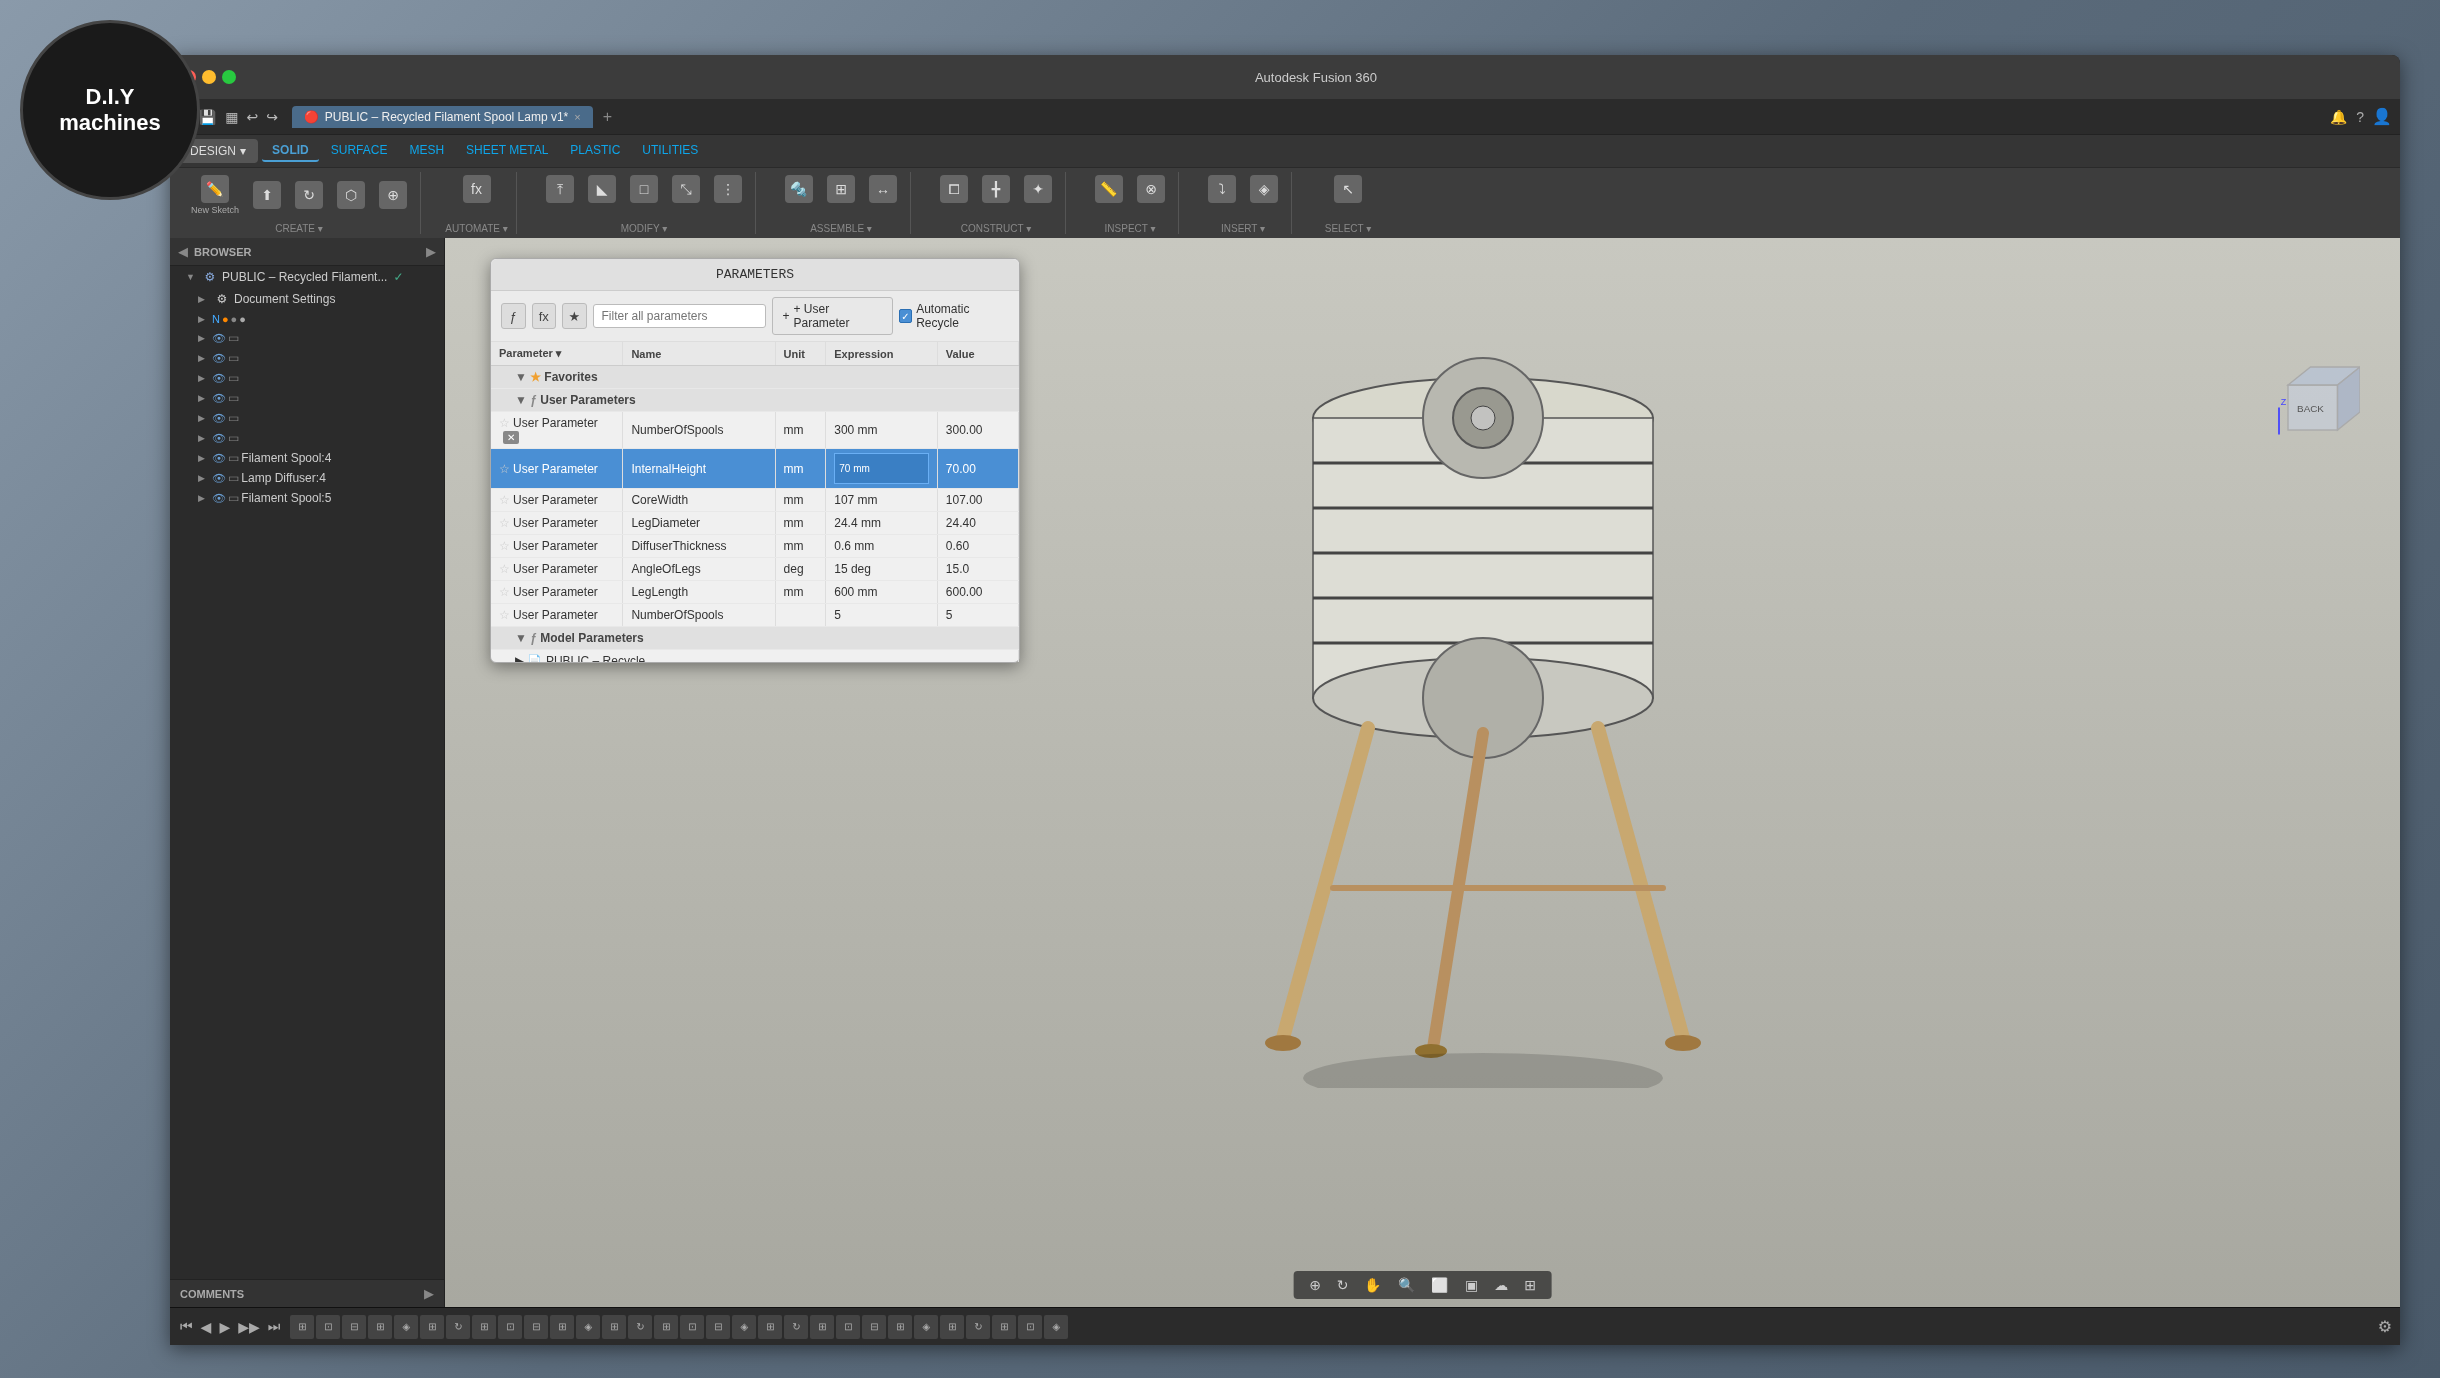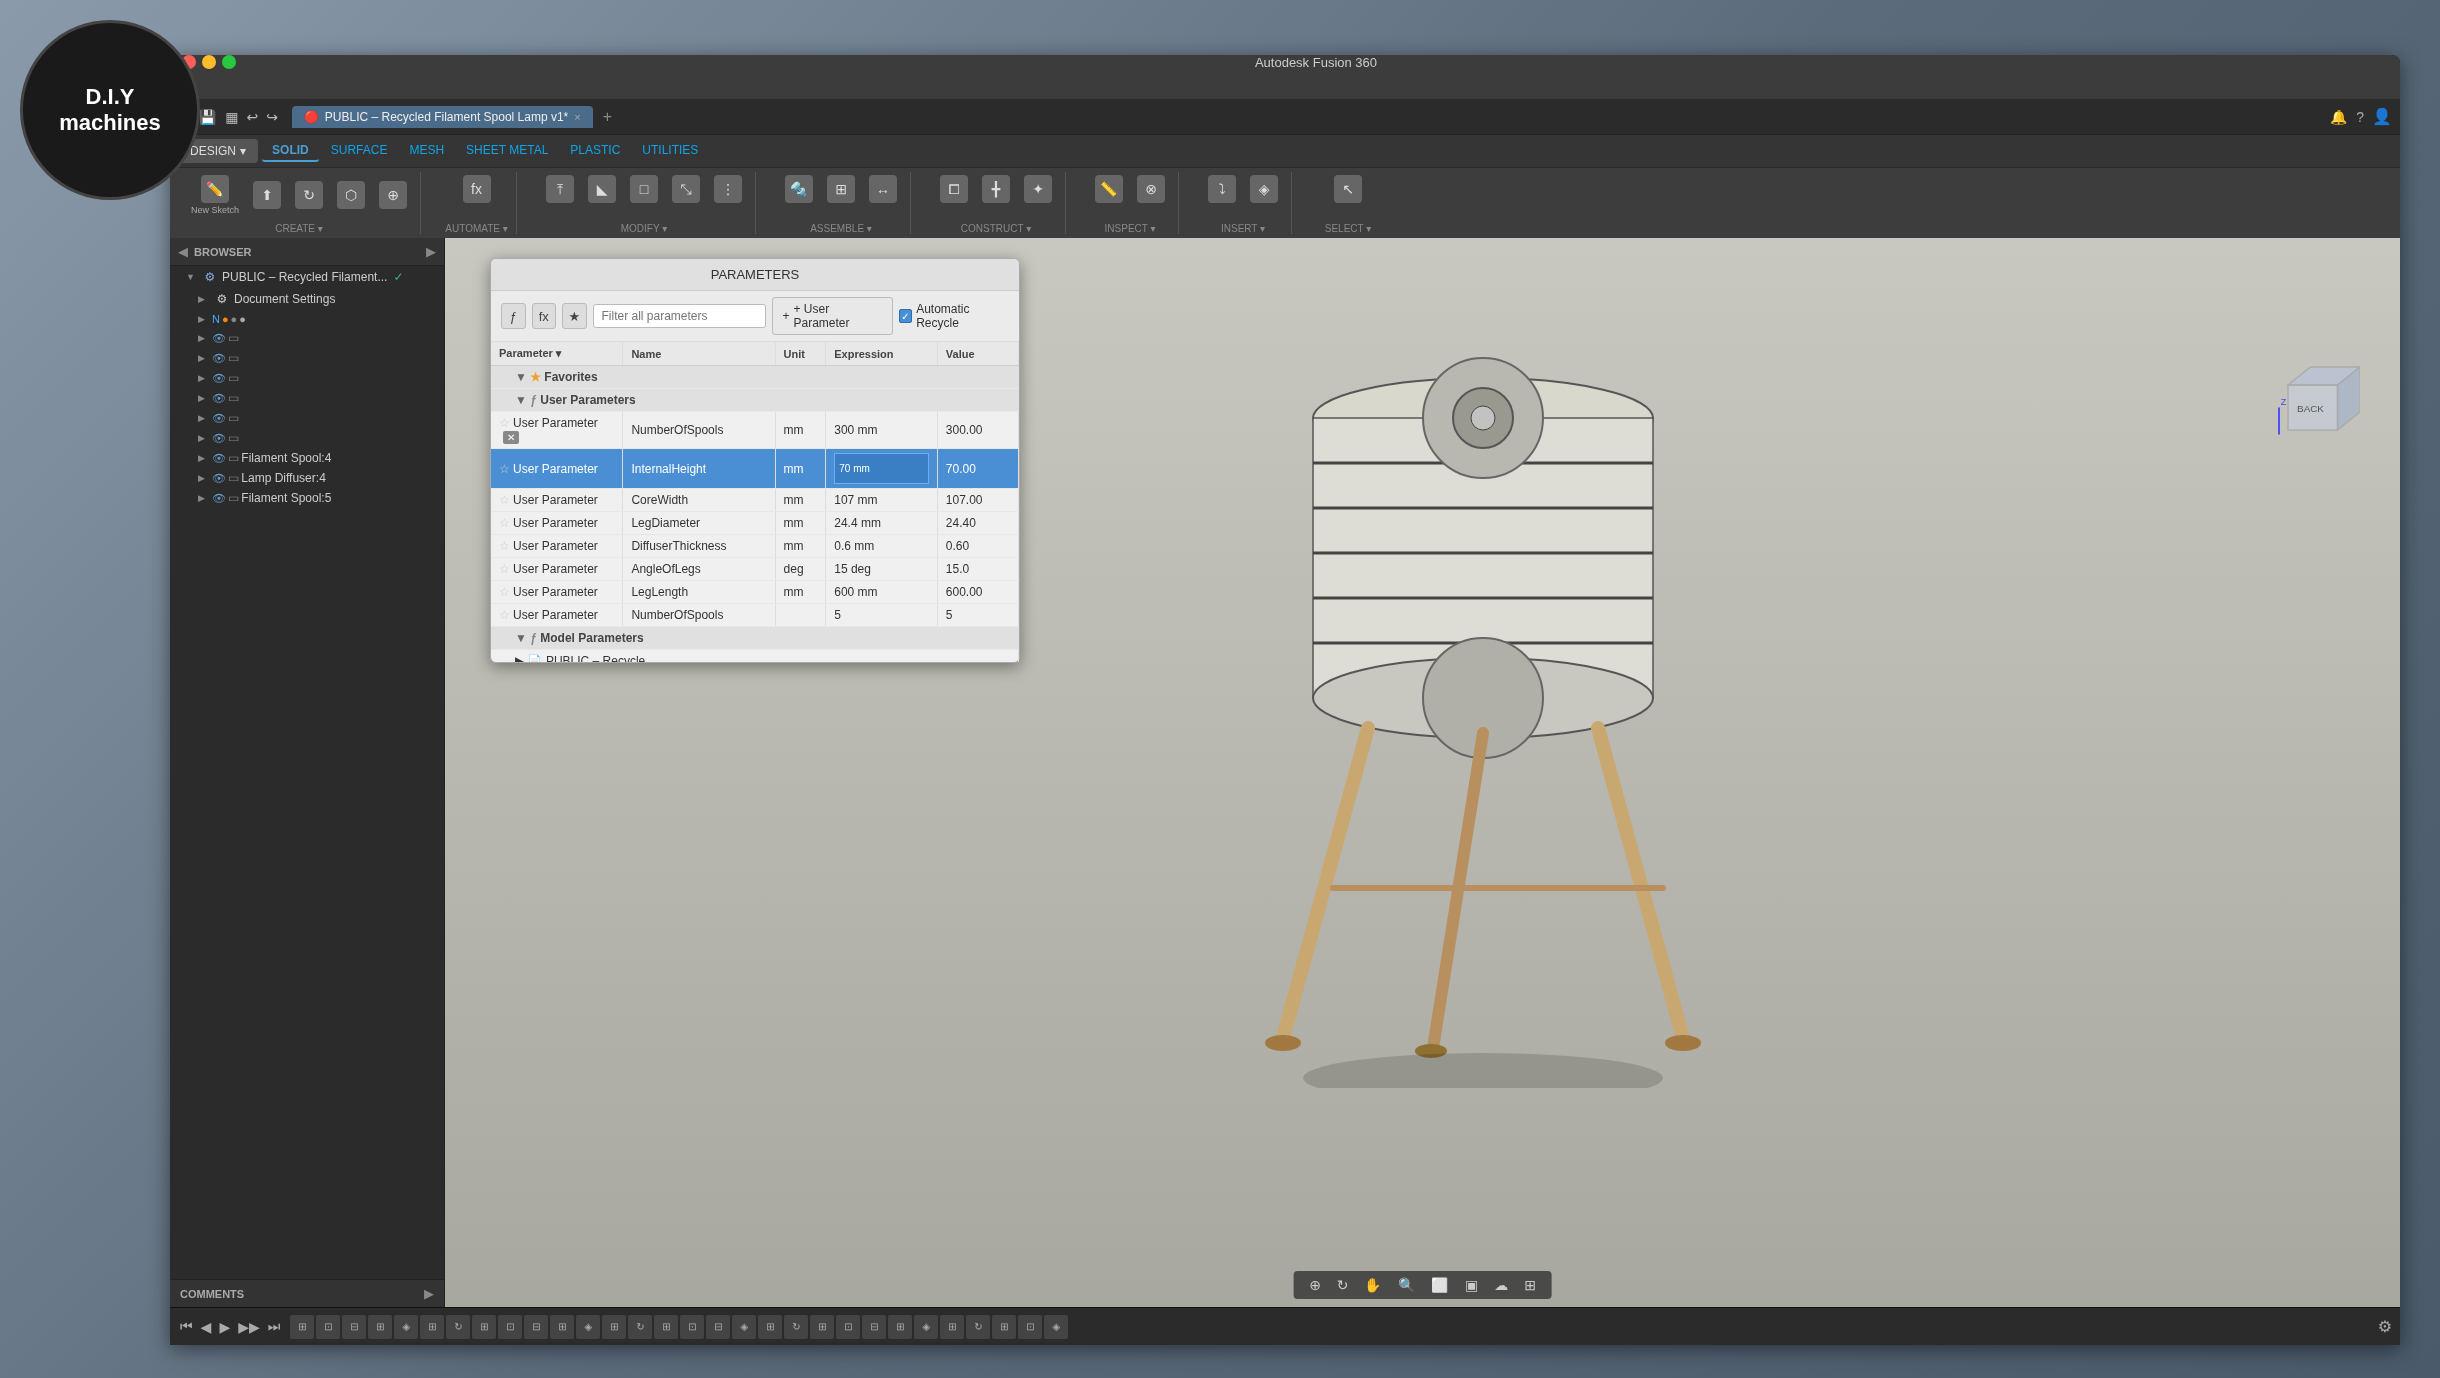--- a/index.html
+++ b/index.html
@@ -55,21 +55,21 @@
       flex-direction: column;
       overflow: hidden;
     }
 
     
     .title-bar {
       height: 44px;
       background: #3c3c3c;
       border-radius: 8px 8px 0 0;
       display: flex;
-      align-items: flex-start;
+      align-items: center;
       padding: 0 12px;
       gap: 8px;
       flex-shrink: 0;
     }
     .traffic-lights {
       display: flex;
       gap: 6px;
     }
     .tl {
       width: 14px;
@@ -341,20 +341,21 @@
 
     .dialog-title-bar {
       background: #e0e0e0;
       border-radius: 6px 6px 0 0;
       padding: 8px 12px;
       text-align: center;
       font-size: 13px;
       font-weight: 500;
       color: #333;
       border-bottom: 1px solid #ccc;
+      font-family: Liberation Mono, monospace;
     }
 
     .dialog-toolbar {
       display: flex;
       align-items: center;
       padding: 6px 10px;
       gap: 6px;
       background: #ebebeb;
       border-bottom: 1px solid #ddd;
     }

